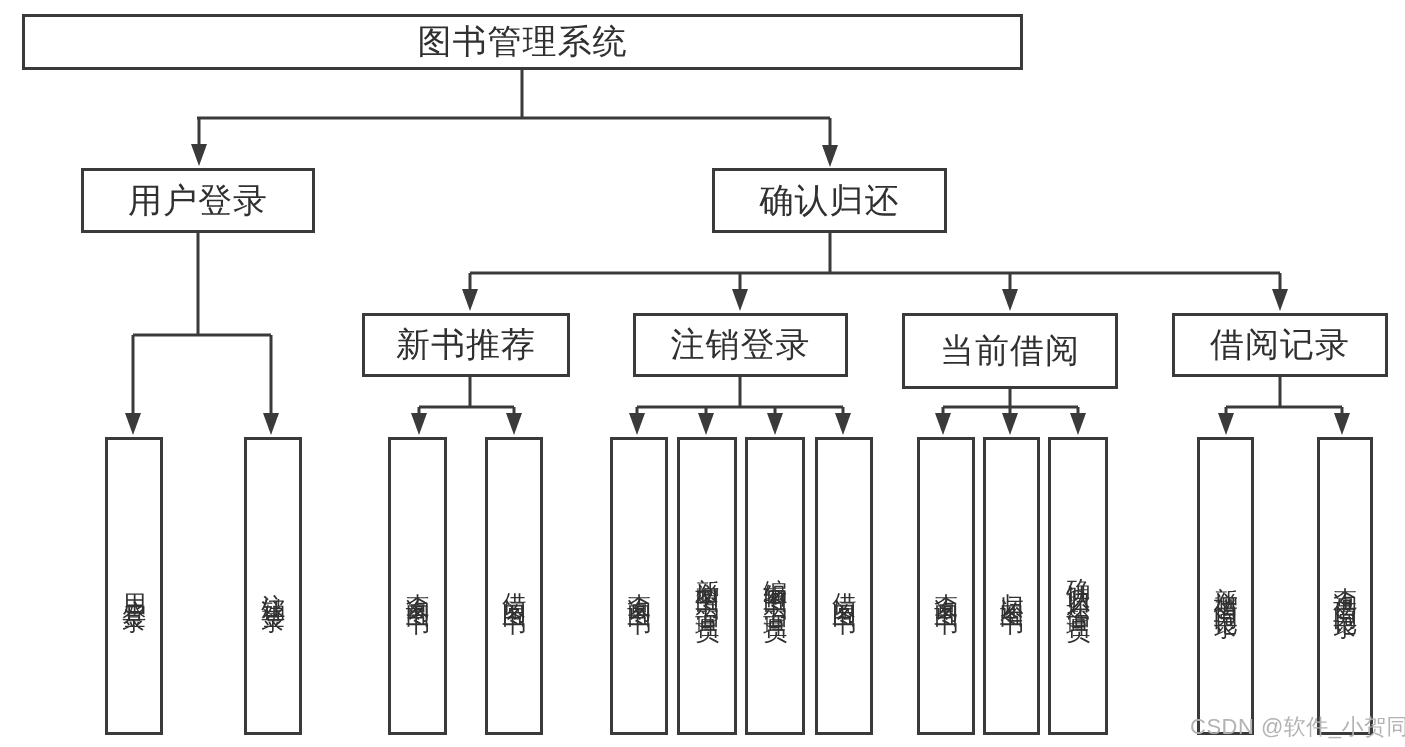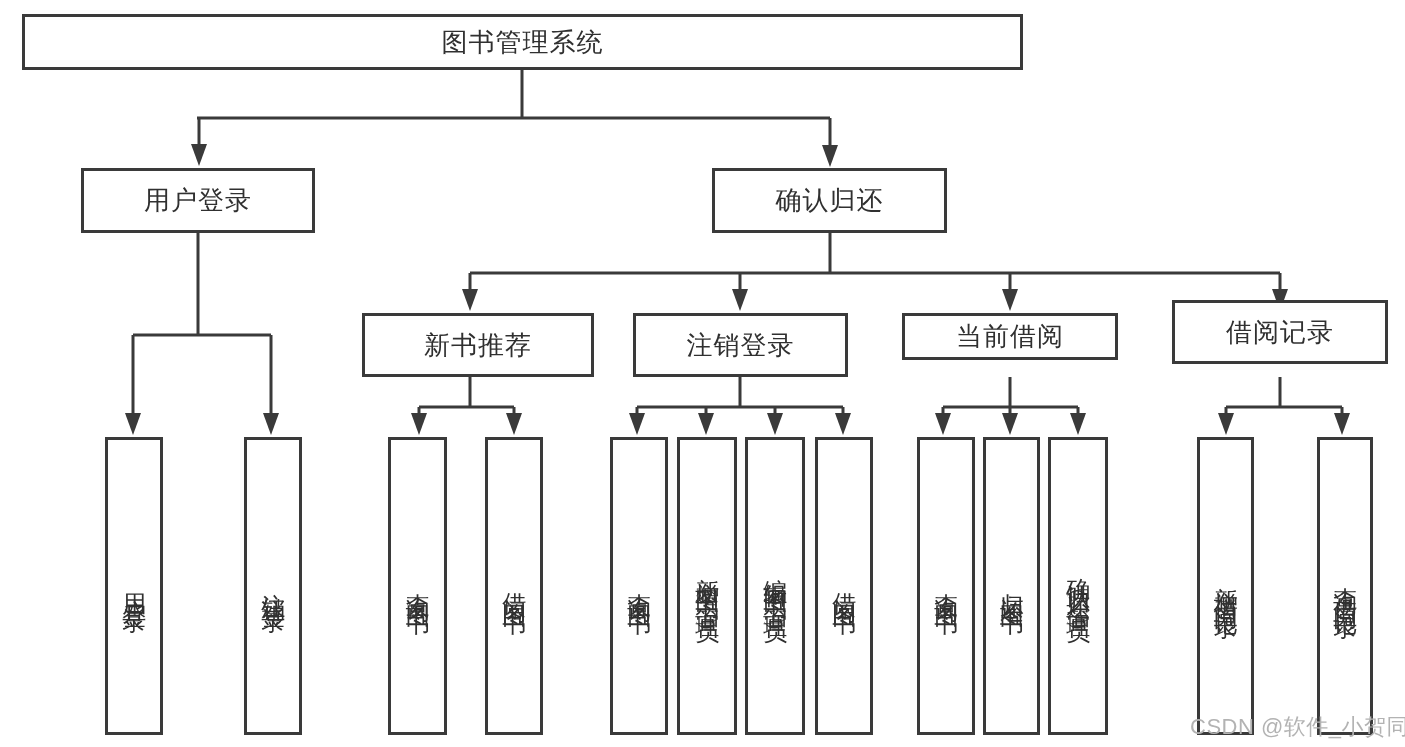--- a/index.html
+++ b/index.html
@@ -6,35 +6,35 @@
   .stage {
     position:relative; width:1405px; height:747px; background:#ffffff;
     font-family:"Liberation Sans", sans-serif; color:#303030; overflow:hidden;
   }
   svg.connectors { position:absolute; left:0; top:0; z-index:0; }
   .box {
     position:absolute; box-sizing:border-box; border:3px solid #3a3a3a;
     background:#ffffff; display:flex; align-items:center; justify-content:center;
     z-index:1;
   }
-  .hlabel { font-size:26px; letter-spacing:1px; white-space:nowrap;font-family:Liberation Serif, serif; }
+  .hlabel { font-size:34px; letter-spacing:1px; white-space:nowrap;font-family:Liberation Serif, serif; }
   .vlabel {
     writing-mode:vertical-rl; text-orientation:mixed;
     font-size:24px; letter-spacing:6px; line-height:1.1; white-space:nowrap;
   }
   
   #n-root       { left:22px;   top:14px;  width:1001px; height:56px; }
   
   #n-user-login { left:81px;   top:168px; width:234px;  height:65px; }
   #n-book-mgmt  { left:712px;  top:168px; width:235px;  height:65px; }
   
-  #n-new-rec    { left:362px;  top:313px; width:232px;  height:64px; }
+  #n-new-rec    { left:362px;  top:313px; width:208px;  height:64px; }
   #n-borrow     { left:633px;  top:313px; width:215px;  height:64px; }
-  #n-current    { left:902px;  top:313px; width:216px;  height:47px; }
-  #n-records    { left:1172px; top:300px; width:216px;  height:64px; }
+  #n-current    { left:902px;  top:313px; width:216px;  height:76px; }
+  #n-records    { left:1172px; top:313px; width:216px;  height:64px; }
   
   .leaf { top:437px; height:298px; }
   #f1  { left:105px;  width:58px; }
   #f2  { left:244px;  width:58px; }
   #f3  { left:388px;  width:59px; }
   #f4  { left:485px;  width:58px; }
   #f5  { left:610px;  width:58px; }
   #f6  { left:677px;  width:60px; }
   #f7  { left:745px;  width:60px; }
   #f8  { left:815px;  width:58px; }

